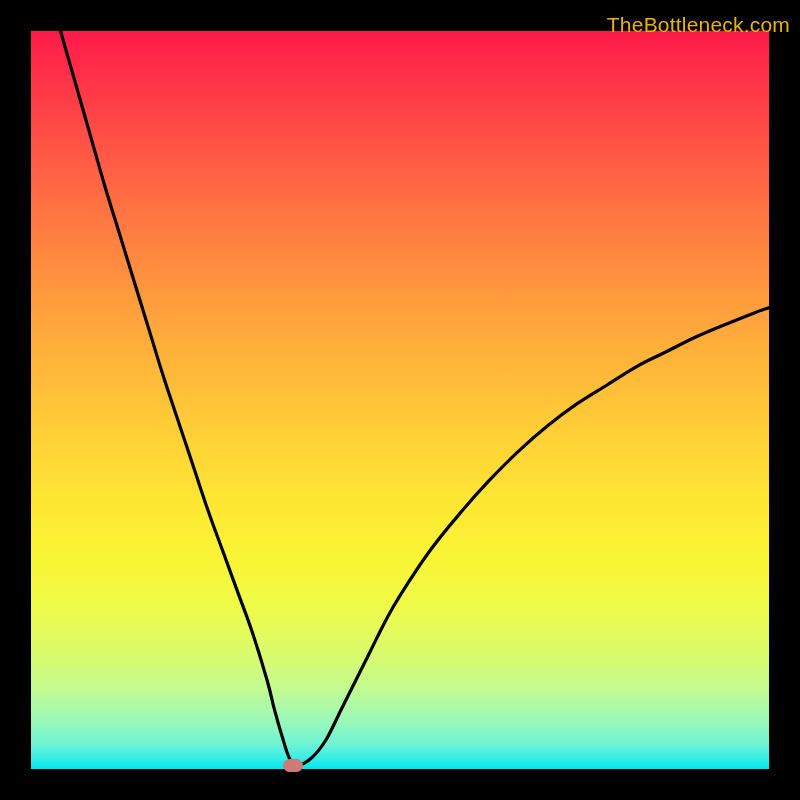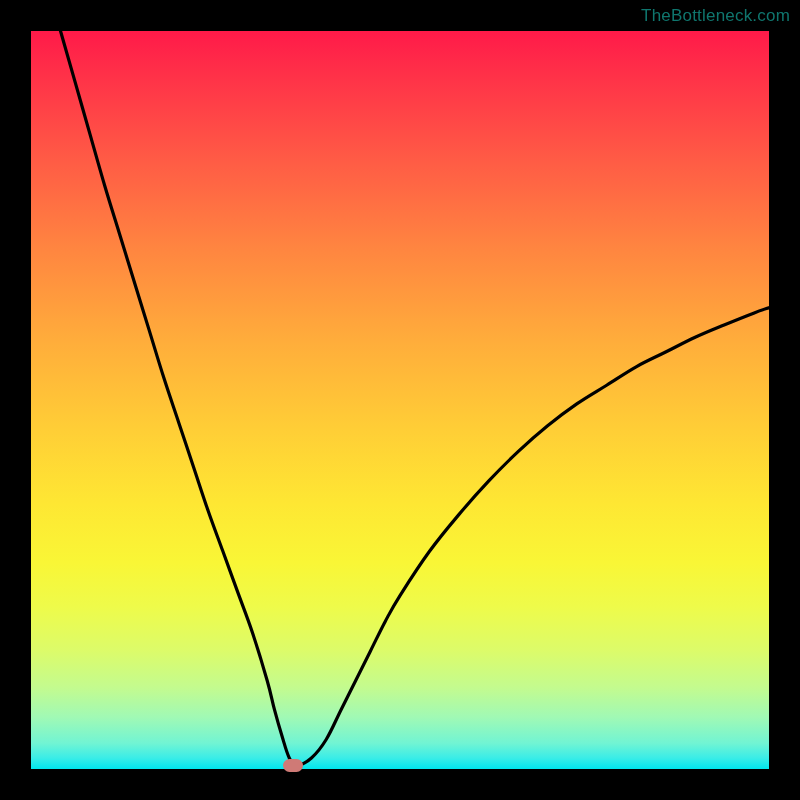--- a/index.html
+++ b/index.html
@@ -38,24 +38,24 @@
       #dcfb6a 84%,
       #c3fb8f 89%,
       #a0f9b5 93%,
       #71f4d3 96.5%,
       #3aede7 98.5%,
       #00e6ee 100%
     );
   }
   .watermark {
     position: absolute;
-    top: 6px;
+    top: 13px;
     right: 10px;
-    color: #0f766e;
-    font-size: 17px;
+    color: #eab308;
+    font-size: 21px;
     font-weight: 400;
     letter-spacing: 0.2px;
   }
   svg.curve {
     position: absolute;
     inset: 0;
     width: 100%;
     height: 100%;
   }
   .marker {

